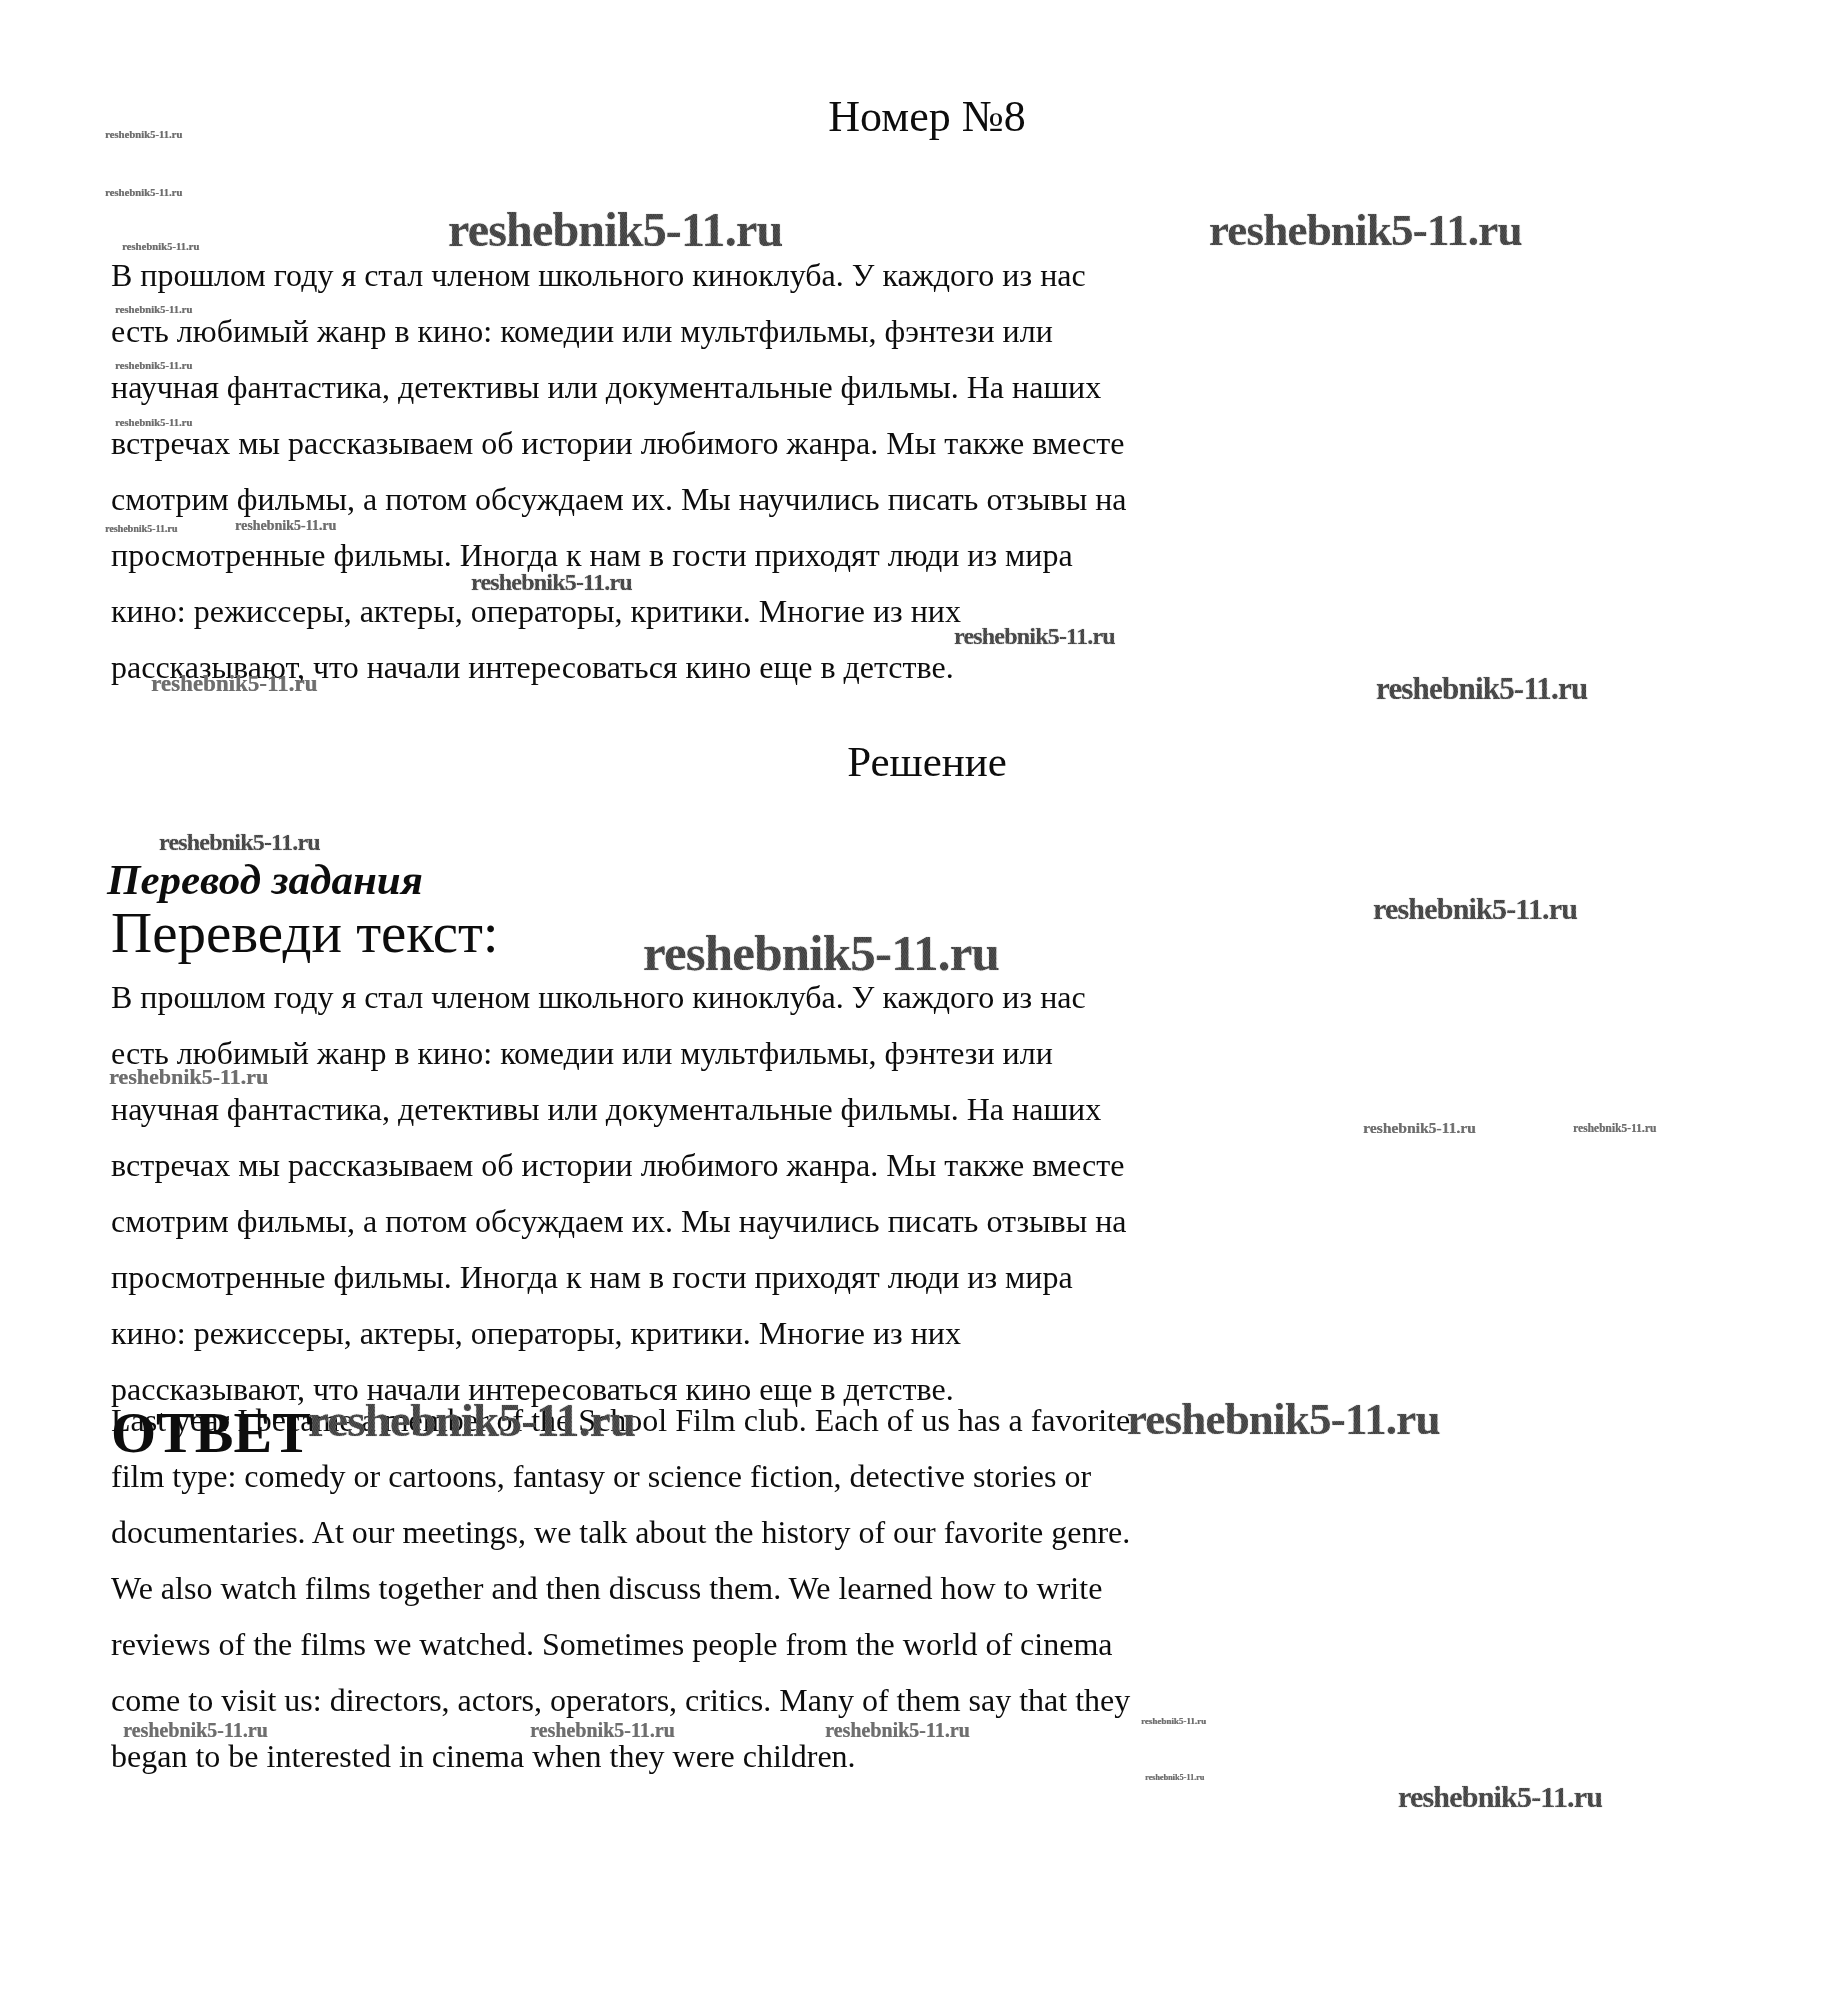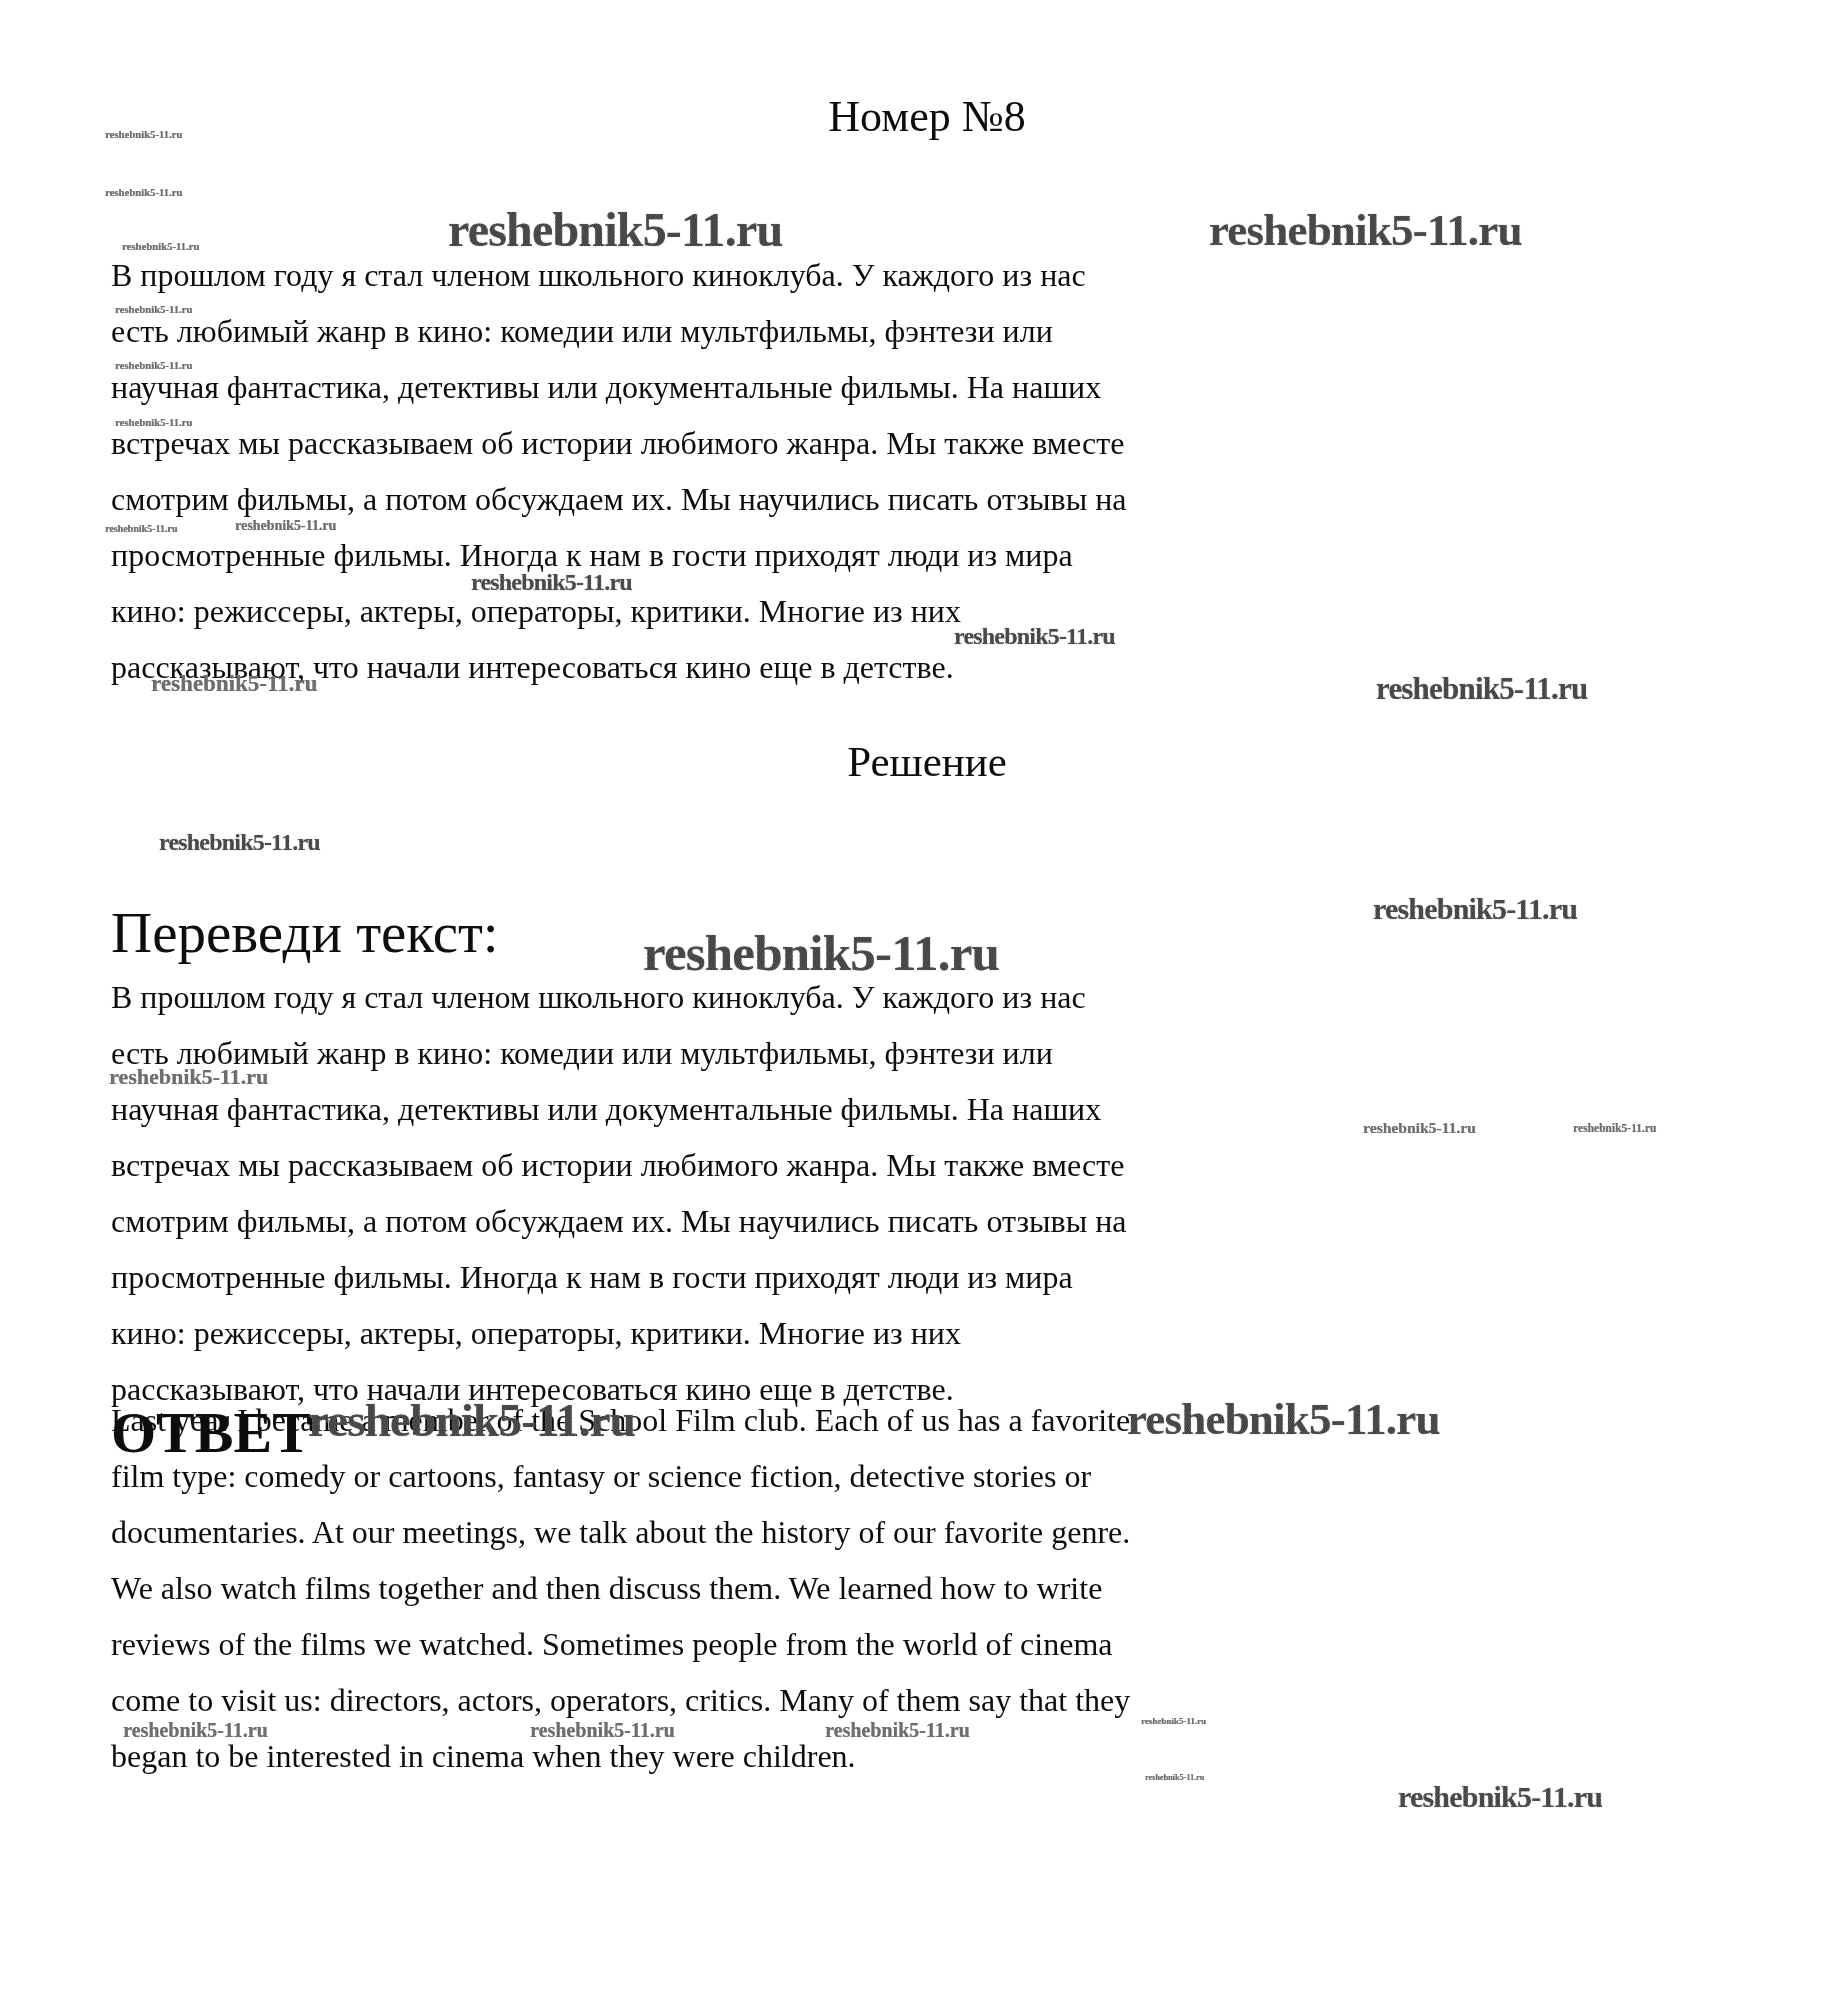--- a/index.html
+++ b/index.html
@@ -77,20 +77,21 @@
 есть любимый жанр в кино: комедии или мультфильмы, фэнтези или
 научная фантастика, детективы или документальные фильмы. На наших
 встречах мы рассказываем об истории любимого жанра. Мы также вместе
 смотрим фильмы, а потом обсуждаем их. Мы научились писать отзывы на
 просмотренные фильмы. Иногда к нам в гости приходят люди из мира
 кино: режиссеры, актеры, операторы, критики. Многие из них
 рассказывают, что начали интересоваться кино еще в детстве.</div>
 
   <div class="center-heading" style="top:737px; font-size:43px;">Решение</div>
 
+  <div class="label-line bold-italic" style="left:107px; top:855px; font-size:43px;">Перевод задания</div>
 
   <div class="label-line" style="left:111px; top:908px; font-size:57px;">Переведи текст:</div>
 
   <div class="para" style="top:969px;">В прошлом году я стал членом школьного киноклуба. У каждого из нас
 есть любимый жанр в кино: комедии или мультфильмы, фэнтези или
 научная фантастика, детективы или документальные фильмы. На наших
 встречах мы рассказываем об истории любимого жанра. Мы также вместе
 смотрим фильмы, а потом обсуждаем их. Мы научились писать отзывы на
 просмотренные фильмы. Иногда к нам в гости приходят люди из мира
 кино: режиссеры, актеры, операторы, критики. Многие из них

